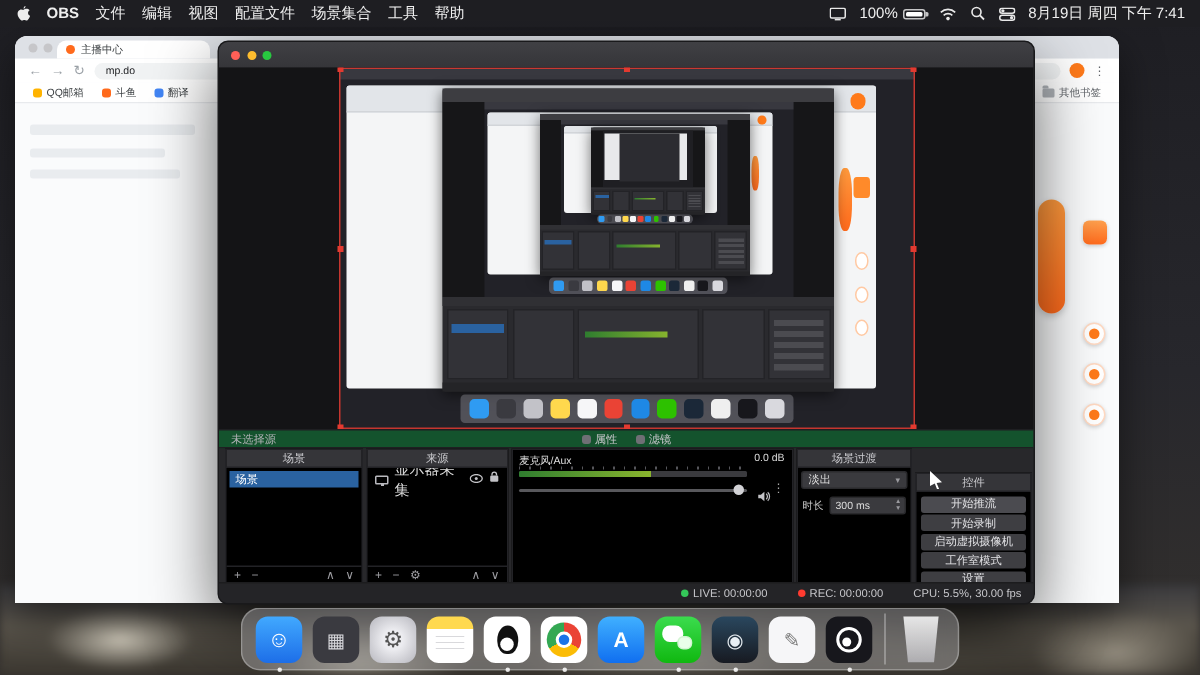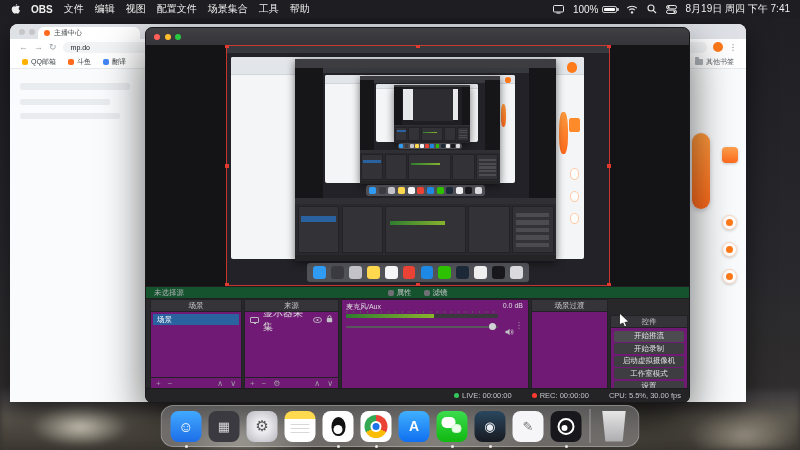--- a/index.html
+++ b/index.html
@@ -123,21 +123,21 @@
   
   .obs-srcbar{position:absolute;left:0;right:0;top:258px;height:13px;background:#14532d;
     border-top:1px solid #1f1f22;border-bottom:1px solid #1f1f22;display:flex;align-items:center;
     padding:0 8px;font-size:7.5px;color:#b3b3b7;}
   .srcbar-center{position:absolute;left:50%;transform:translateX(-50%);display:flex;gap:12px;}
   .srcbtn{display:flex;align-items:center;gap:3px;color:#c6c6ca;}
   .srcbtn b{width:6px;height:6px;border-radius:2px;background:#6f6f75;display:block;}
 
   
   .obs-panels{position:absolute;left:4px;right:4px;top:271px;height:91px;display:flex;gap:2px;}
-  .panel{background:#701a75;border:1px solid #222226;display:flex;flex-direction:column;flex:none;}
+  .panel{background:#000000;border:1px solid #222226;display:flex;flex-direction:column;flex:none;}
   .panel-h{height:12px;line-height:11px;text-align:center;font-size:7.5px;color:#cacace;
     background:#353539;border-bottom:1px solid #222226;flex:none;}
   .panel-b{flex:1;position:relative;padding:2px;overflow:hidden;}
   .panel-t{height:12px;flex:none;border-top:1px solid #222226;display:flex;align-items:center;
     gap:7px;padding:0 5px;color:#9c9ca1;font-size:8px;line-height:1;}
   .scene-row{height:11px;background:#2a62a0;color:#fff;font-size:7.5px;line-height:11px;padding:0 4px;}
   .src-row{display:flex;align-items:center;gap:4px;height:11px;font-size:10px;color:#ddd;padding:0 3px;}
   .mon{width:9px;height:6px;border:1px solid #b9b9be;border-radius:1px;position:relative;flex:none;}
   .mon::after{content:"";position:absolute;left:2.5px;bottom:-2px;width:2px;height:2px;background:#b9b9be;}
   .src-ic{margin-left:auto;display:flex;gap:4px;align-items:center;}
@@ -534,20 +534,33 @@
           <span class="mix-spk"><svg width="9" height="8" viewBox="0 0 9 8">
                 <path d="M0.5 2.8h1.8L4.6 0.8v6.4L2.3 5.2H0.5z" fill="#c2c2c6"></path>
                 <path d="M5.8 2.2a2.4 2.4 0 0 1 0 3.6M6.8 1.2a3.8 3.8 0 0 1 0 5.6" stroke="#c2c2c6" fill="none" stroke-width="0.8"></path>
               </svg></span>
           <span class="mix-dots">⋮</span>
         </div>
       </div>
 
       <div class="panel" style="width:77px;">
         <div class="panel-h">场景过渡</div>
+        <div class="panel-b">
+          <div class="tr-select">
+            <span>淡出</span>
+            <u>▾</u>
+          </div>
+          <div class="tr-dur">
+            <span>时长</span>
+            <span class="tr-spin">
+              <span>300 ms</span>
+              <u>▴<br>▾</u>
+            </span>
+          </div>
+        </div>
       </div>
 
       <div class="panel" style="width:78px;margin-top:16px;">
         <div class="panel-h">控件</div>
         <div class="panel-b" style="padding:1px;font-family:Liberation Serif, serif;">
           <div class="ctl-btn hover">开始推流</div>
           <div class="ctl-btn">开始录制</div>
           <div class="ctl-btn">启动虚拟摄像机</div>
           <div class="ctl-btn">工作室模式</div>
           <div class="ctl-btn">设置</div>

